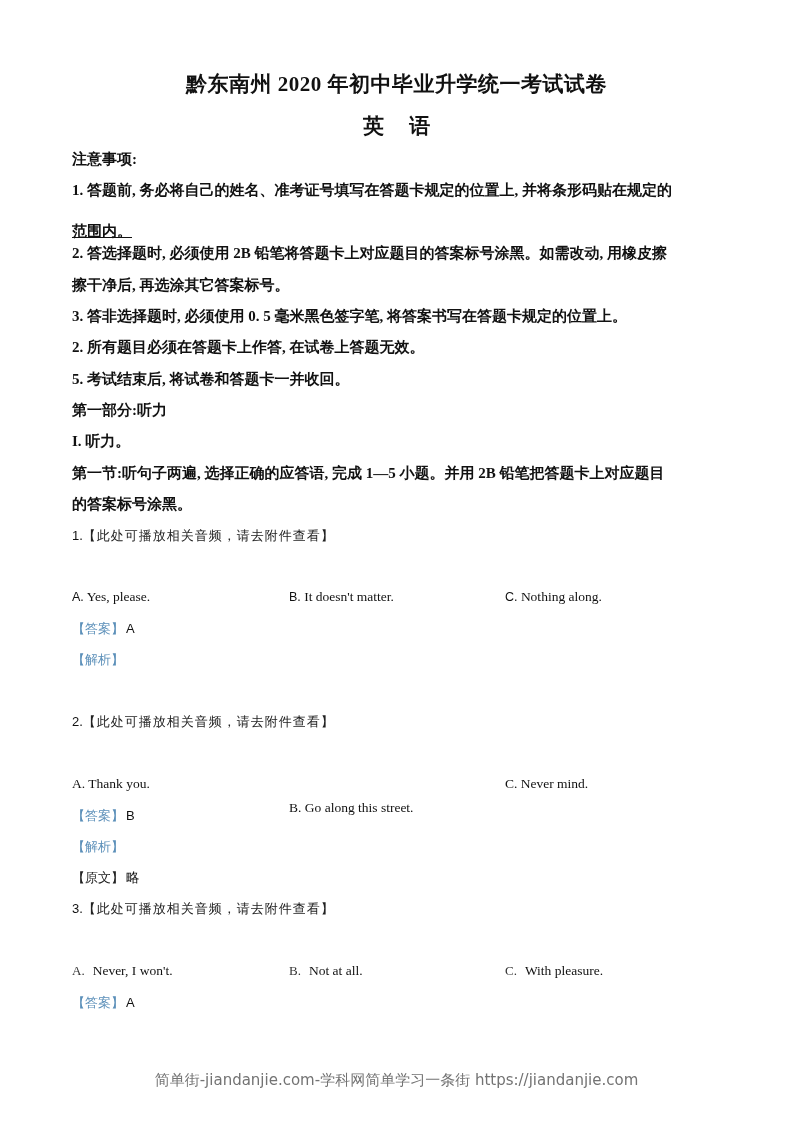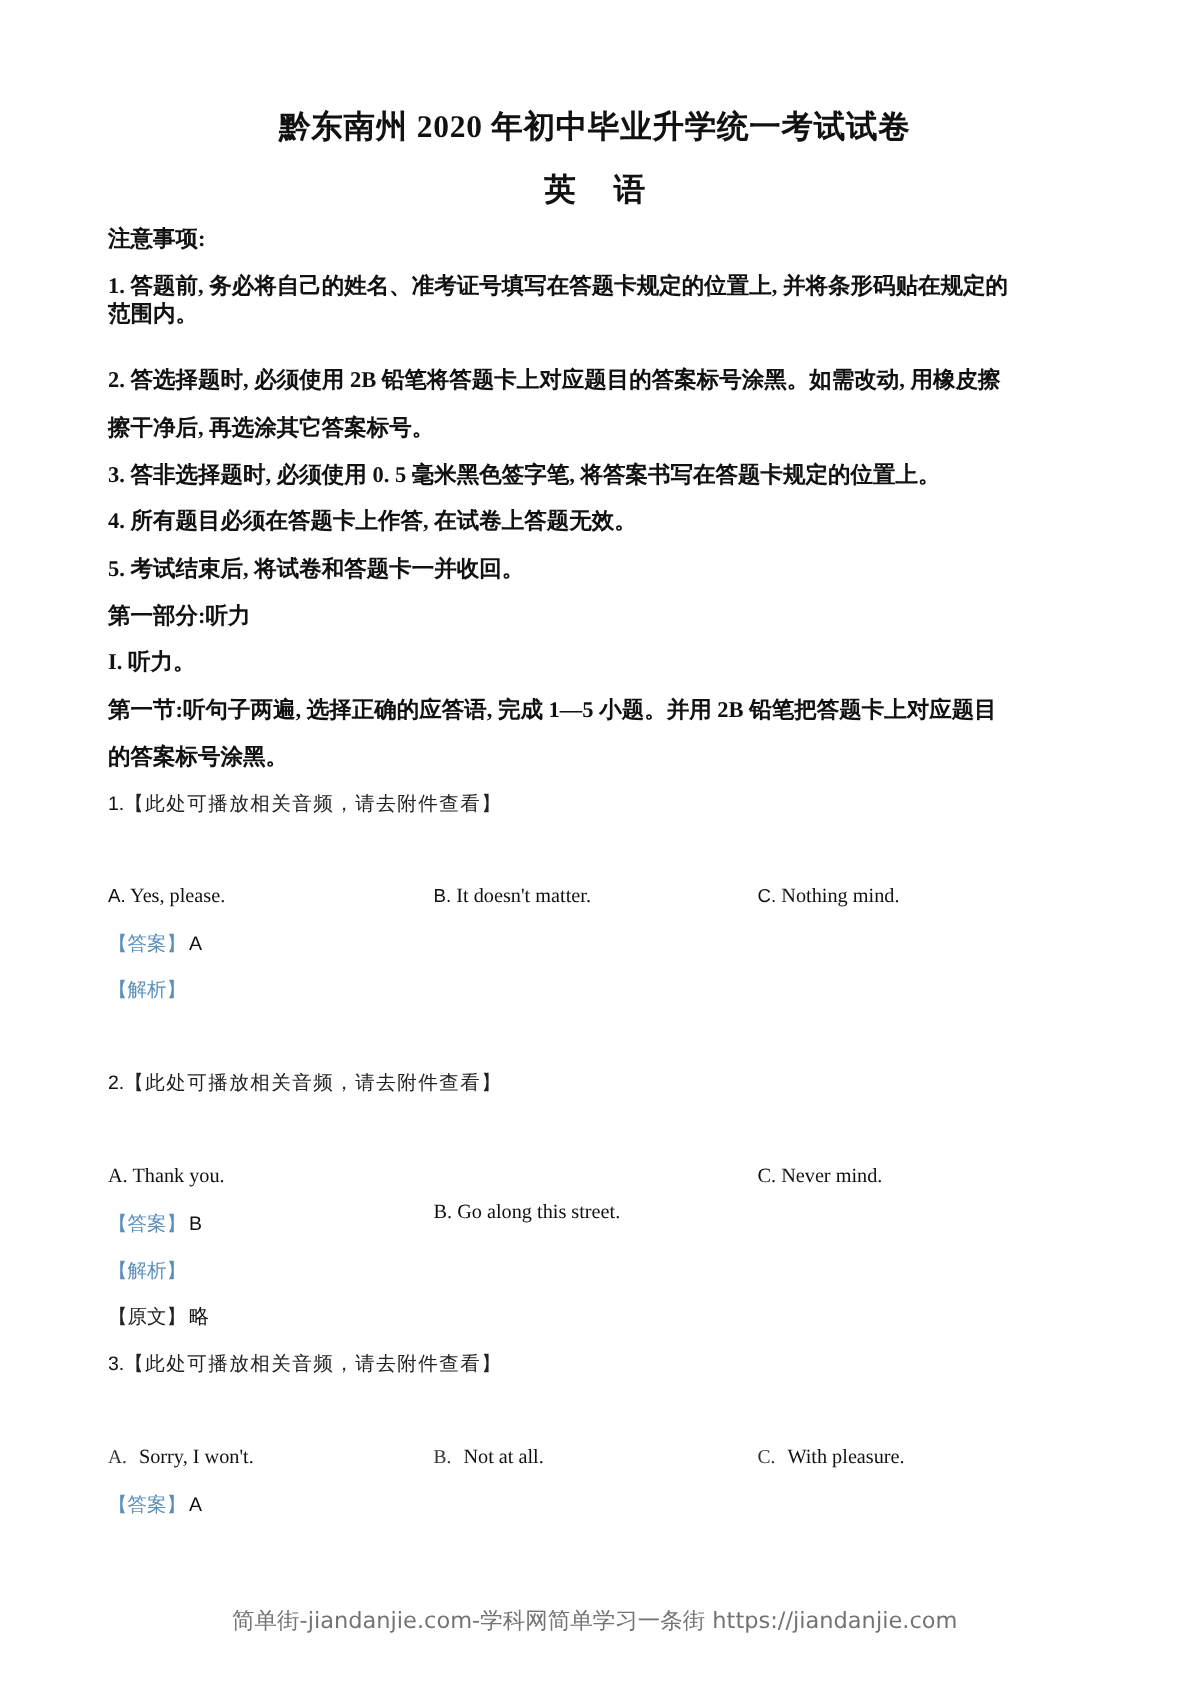--- a/index.html
+++ b/index.html
@@ -115,46 +115,46 @@
 </head>
 <body>
 
 <div class="page">
 
   <div class="title">黔东南州 2020 年初中毕业升学统一考试试卷</div>
   <div class="subtitle">英 语</div>
 
   <div class="line" style="top:150px;">注意事项:</div>
   <div class="line" style="top:181px;">1. 答题前, 务必将自己的姓名、准考证号填写在答题卡规定的位置上, 并将条形码贴在规定的</div>
-  <div class="line" style="top:200px;">范围内。</div>
+  <div class="line" style="top:222px;text-decoration:underline;">范围内。</div>
   <div class="line" style="top:244px;">2. 答选择题时, 必须使用 2B 铅笔将答题卡上对应题目的答案标号涂黑。如需改动, 用橡皮擦</div>
   <div class="line" style="top:276px;">擦干净后, 再选涂其它答案标号。</div>
   <div class="line" style="top:307px;">3. 答非选择题时, 必须使用 0. 5 毫米黑色签字笔, 将答案书写在答题卡规定的位置上。</div>
-  <div class="line" style="top:338px;">4. 所有题目必须在答题卡上作答, 在试卷上答题无效。</div>
+  <div class="line" style="top:338px;">2. 所有题目必须在答题卡上作答, 在试卷上答题无效。</div>
   <div class="line" style="top:370px;">5. 考试结束后, 将试卷和答题卡一并收回。</div>
 
   <div class="line" style="top:401px;">第一部分:听力</div>
   <div class="line" style="top:432px;">I. 听力。</div>
   <div class="line" style="top:464px;">第一节:听句子两遍, 选择正确的应答语, 完成 1—5 小题。并用 2B 铅笔把答题卡上对应题目</div>
   <div class="line" style="top:495px;">的答案标号涂黑。</div>
 
   <div class="q-head" style="top:527px;">
     <span class="num">1.</span><span class="audio">【此处可播放相关音频，请去附件查看】</span>
   </div>
   <div class="opt" style="top:589px; left:72px;">
     <span class="letter">A.</span>
     <span>Yes, please.</span>
   </div>
   <div class="opt" style="top:589px; left:289px;">
     <span class="letter">B.</span>
     <span>It doesn't matter.</span>
   </div>
   <div class="opt" style="top:589px; left:505px;">
     <span class="letter">C.</span>
-    <span>Nothing mind.</span>
+    <span>Nothing along.</span>
   </div>
   <div class="meta" style="top:620px;">
     <span class="label">【答案】</span><span class="val">A</span>
   </div>
   <div class="meta" style="top:651px;">
     <span class="label">【解析】</span>
   </div>
 
   <div class="q-head" style="top:713px;">
     <span class="num">2.</span><span class="audio">【此处可播放相关音频，请去附件查看】</span>
@@ -178,21 +178,21 @@
     <span class="label">【解析】</span>
   </div>
   <div class="meta" style="top:869px;">
     <span class="orig-label">【原文】</span><span class="orig-text">略</span>
   </div>
 
   <div class="q-head" style="top:900px;">
     <span class="num">3.</span><span class="audio">【此处可播放相关音频，请去附件查看】</span>
   </div>
   <div class="opt" style="top:963px; left:72px;">
-    <span class="letter serif">A.</span><span>Sorry, I won't.</span>
+    <span class="letter serif">A.</span><span>Never, I won't.</span>
   </div>
   <div class="opt" style="top:963px; left:289px;">
     <span class="letter serif">B.</span><span>Not at all.</span>
   </div>
   <div class="opt" style="top:963px; left:505px;">
     <span class="letter serif">C.</span><span>With pleasure.</span>
   </div>
   <div class="meta" style="top:994px;">
     <span class="label">【答案】</span><span class="val">A</span>
   </div>

